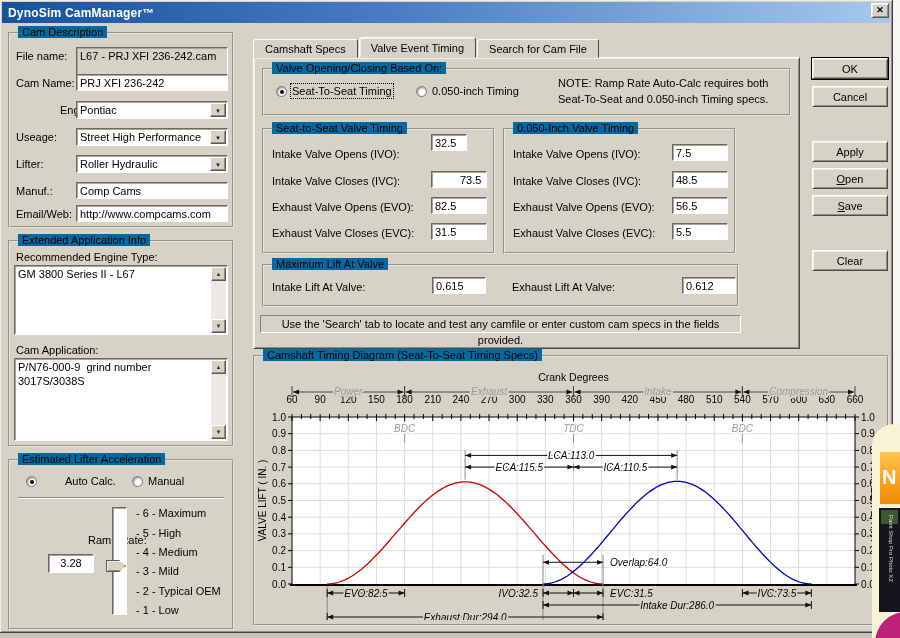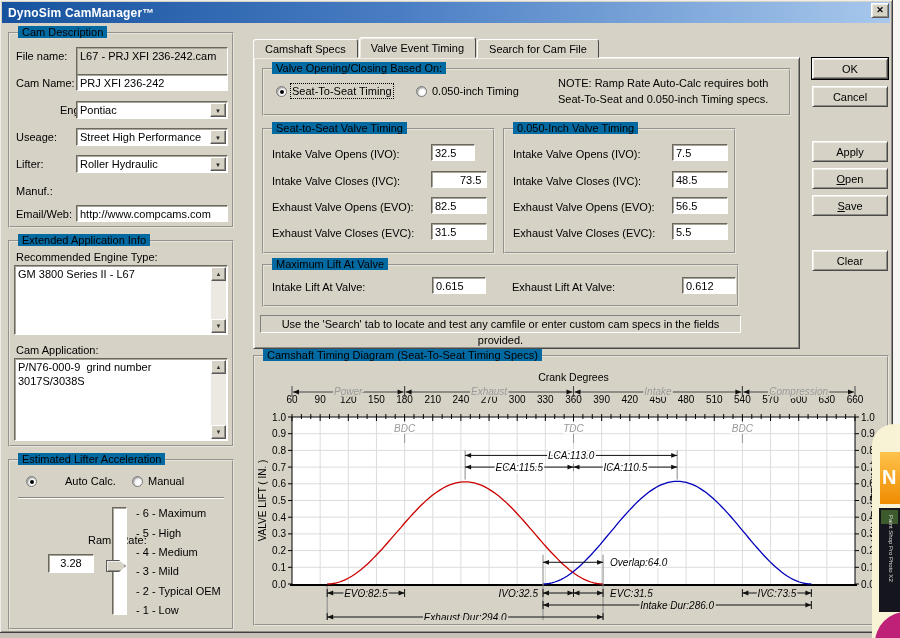--- a/index.html
+++ b/index.html
@@ -120,20 +120,21 @@
       <div class="selbox sunken" style="left:66px;top:94px;width:152px;">
         <span class="selval">Street High Performance</span>
         <span class="dd-btn">▼</span>
       </div>
       <span class="lbl" style="left:6px;top:124px;">Lifter:</span>
       <div class="selbox sunken" style="left:66px;top:121px;width:152px;">
         <span class="selval">Roller Hydraulic</span>
         <span class="dd-btn">▼</span>
       </div>
       <span class="lbl" style="left:6px;top:151px;">Manuf.:</span>
+      <input class="fld" style="left: 66px; top: 148px; width: 152px;" value="Comp Cams">
       <span class="lbl" style="left:6px;top:174px;">Email/Web:</span>
       <input class="fld" style="left: 66px; top: 171px; width: 152px;" value="http://www.compcams.com">
     </div>
 
     <div class="gb" style="left:8px;top:240px;width:226px;height:207px;">
       <span class="legend">Extended Application Info</span>
       <span class="lbl" style="left:6px;top:9px;">Recommended Engine Type:</span>
       <div class="ta sunken" style="left:4px;top:23px;width:214px;height:70px;">
         <div class="tatext">GM 3800 Series II - L67</div>
         <div class="sb">
@@ -193,21 +194,21 @@
           <span class="radio"></span>
           <span class="rlabel">0.050-inch Timing</span>
         </div>
         <span class="lbl" style="left:294px;top:7px;">NOTE: Ramp Rate Auto-Calc requires both</span>
         <span class="lbl" style="left:294px;top:23px;">Seat-To-Seat and 0.050-inch Timing specs.</span>
       </div>
 
       <div class="gb" style="left:8px;top:70px;width:233px;height:126px;">
         <span class="legend">Seat-to-Seat Valve Timing</span>
         <span class="lbl" style="left:8px;top:18px;">Intake Valve Opens (IVO):</span>
-        <input class="fld" style="left: 167px; top: 14px; width: 44px;" value="32.5">
+        <input class="fld" style="left: 167px; top: 4px; width: 36px;" value="32.5">
         <span class="lbl" style="left:8px;top:45px;">Intake Valve Closes (IVC):</span>
         <input class="fld" style="left: 167px; top: 41px; width: 56px; padding-left: 28px;" value="73.5">
         <span class="lbl" style="left:8px;top:71px;">Exhaust Valve Opens (EVO):</span>
         <input class="fld" style="left: 167px; top: 67px; width: 56px;" value="82.5">
         <span class="lbl" style="left:8px;top:97px;">Exhaust Valve Closes (EVC):</span>
         <input class="fld" style="left: 167px; top: 93px; width: 56px;" value="31.5">
       </div>
 
       <div class="gb" style="left:249px;top:70px;width:233px;height:126px;">
         <span class="legend">0.050-Inch Valve Timing</span>

